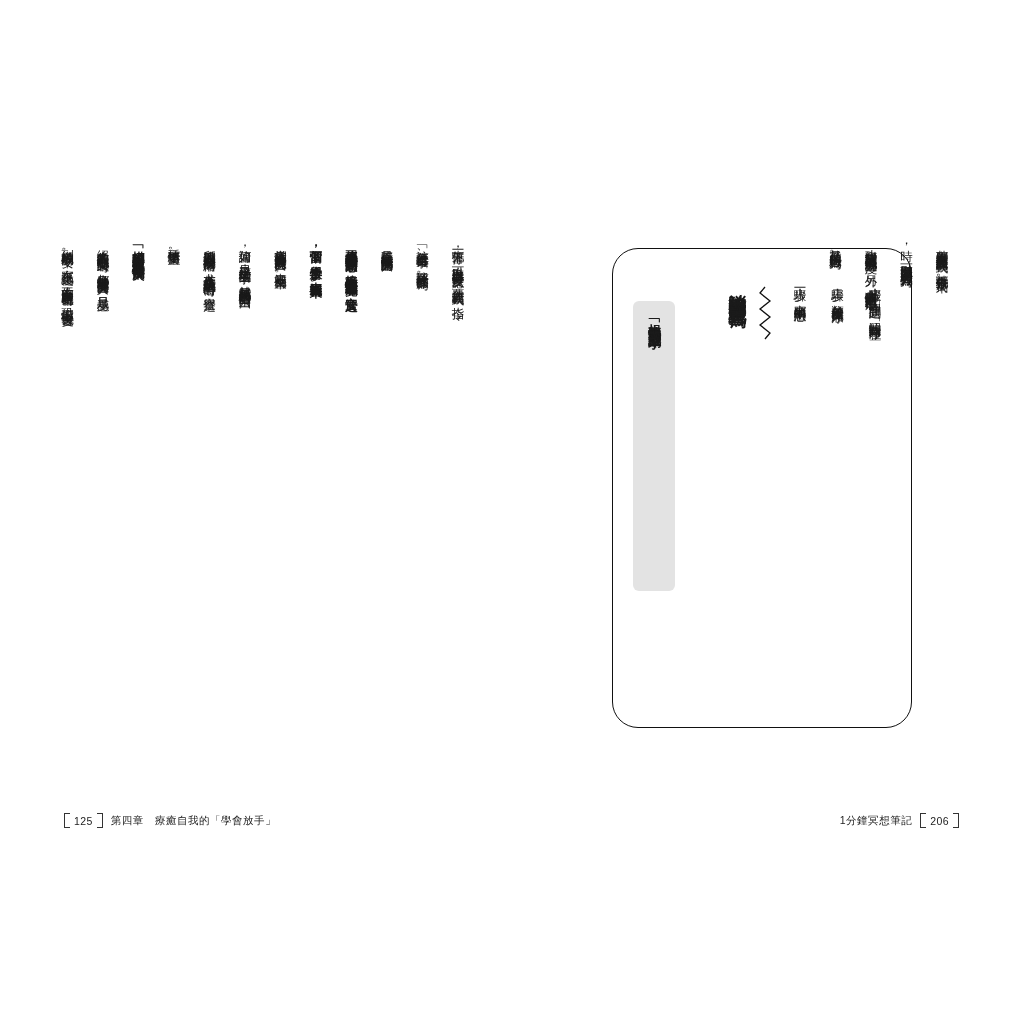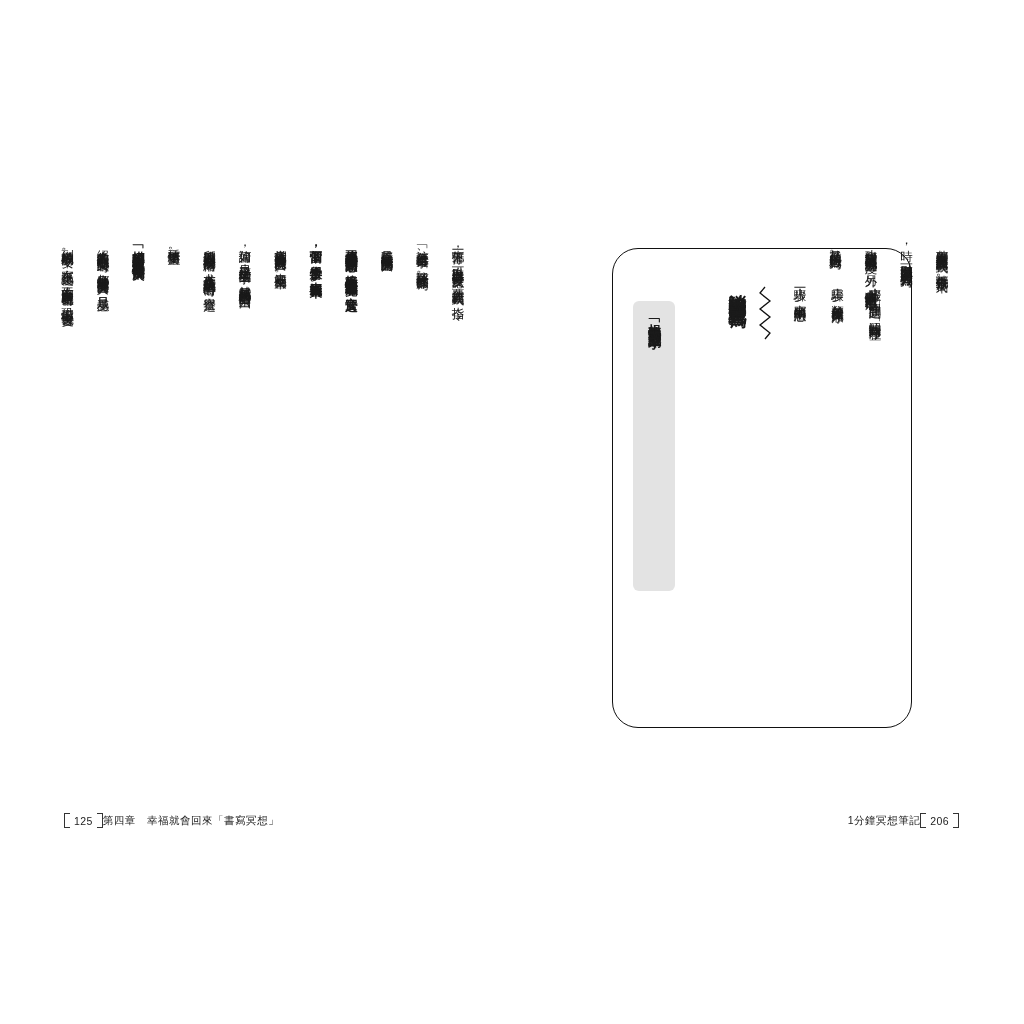--- a/index.html
+++ b/index.html
@@ -157,21 +157,21 @@
   }
 
   
   .footer {
     position: absolute;
     bottom: 196px;
     font-size: 10.5px;
     color: #222;
     display: flex;
     align-items: center;
-    gap: 0;
+    gap: 8px;
     font-family: "Liberation Sans", "DejaVu Sans", sans-serif;
   }
   .footer-left { left: 64px; }
   .footer-right { right: 65px; }
   .pnum {
     display: inline-flex;
     align-items: center;
     gap: 4px;
     letter-spacing: 0.04em;
   }
@@ -242,17 +242,17 @@
       <div class="vtext">「該怎麼看待這件事」、「該採取什麼樣的作為」。</div>
       <div class="vtext">先暫停一下，可以讓自己選擇有什麼反應，覆寫新的模式、指令。</div>
     </div>
 
     <div class="footer footer-left">
       <span class="pnum">
         <span class="bracket l"></span>
         <span>125</span>
         <span class="bracket r"></span>
       </span>
-      <span class="ftxt">第四章　幸福就會回來「書寫冥想」</span>
+      <span class="ftxt">第四章　療癒自我的「學會放手」</span>
     </div>
   </div>
 
 </div>
 
 </body></html>

